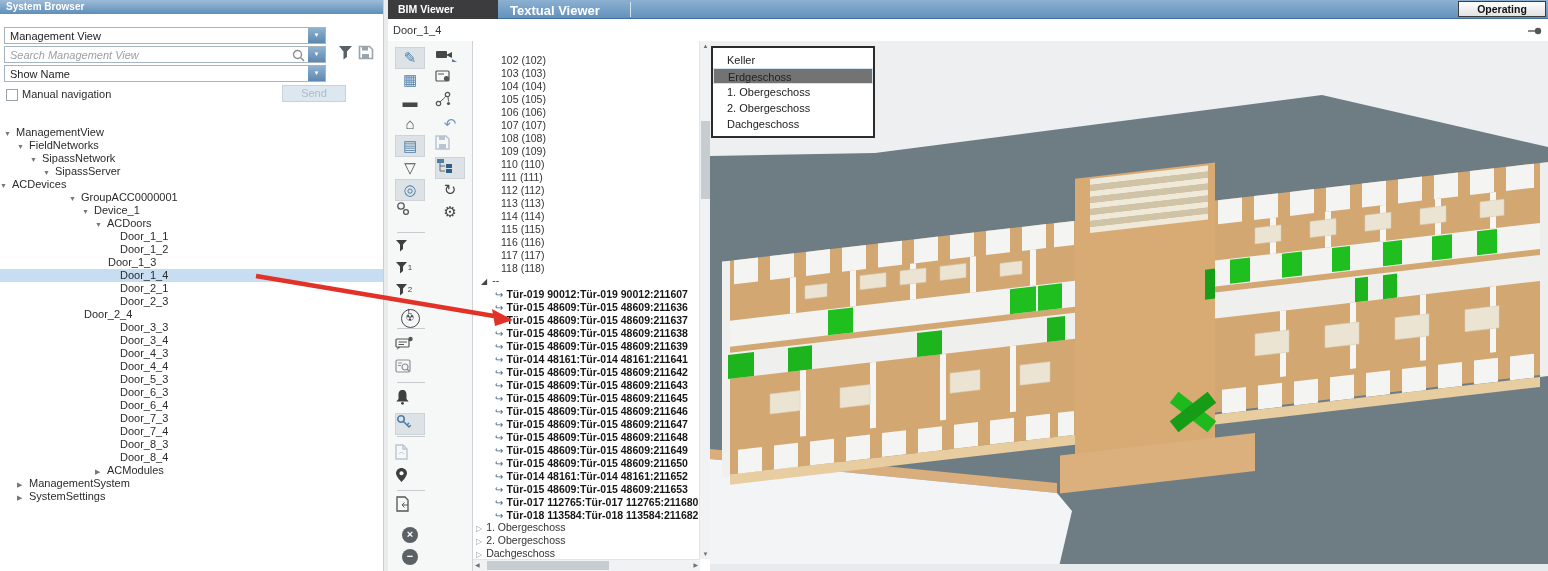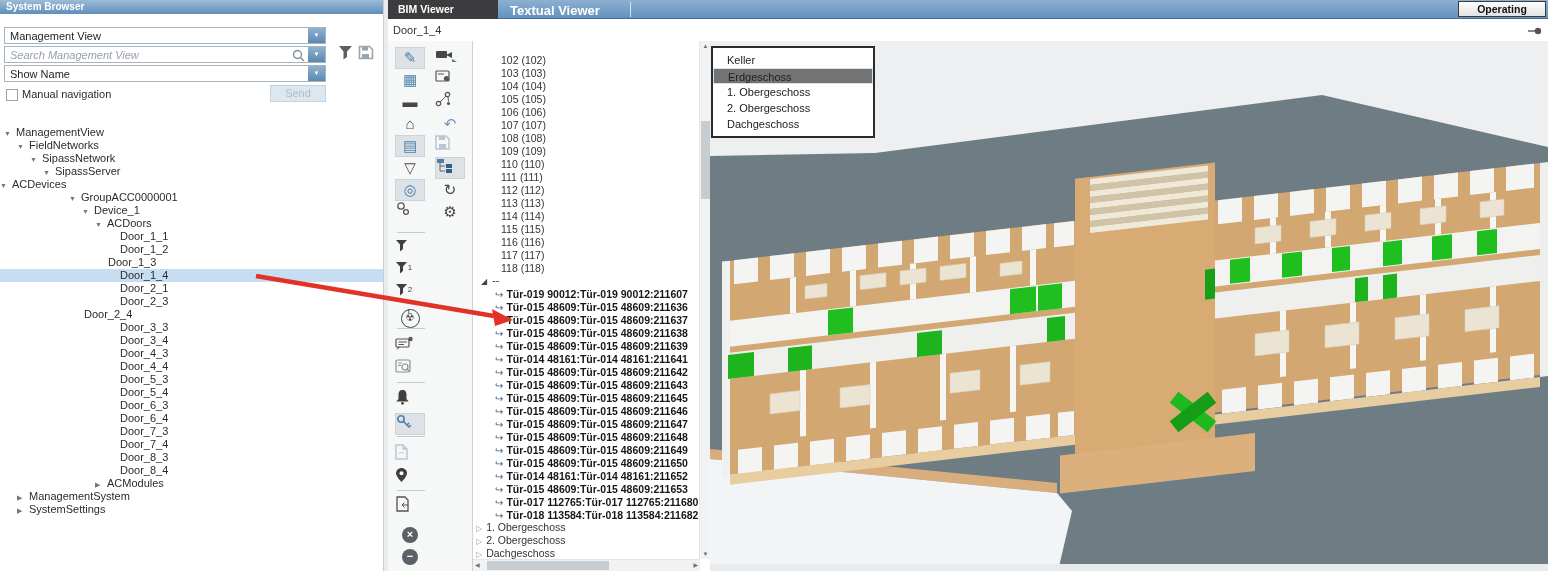--- a/index.html
+++ b/index.html
@@ -10,21 +10,21 @@
   #left{left:0;top:0;width:383px;height:571px;background:#fff;border-right:1px solid #c9ced2}
   #lheader{left:0;top:0;right:0;height:14px;background:linear-gradient(#9dbbd7,#5f8fba);
            color:#fff;font-size:10px;font-weight:bold;padding:1px 0 0 6px;box-sizing:border-box}
   .combo{left:4px;height:17px;width:322px;border:1px solid #a5b4c0;background:#fff;box-sizing:border-box}
   .combo .val{position:absolute;left:5px;top:2px;color:#222;white-space:nowrap}
   .combo .val.ph{color:#9aa0a6;font-style:italic}
   .combo .cbtn{position:absolute;right:0;top:0;width:17px;height:15px;
                background:linear-gradient(#8fb2d0,#5c88b0);color:#fff;font-size:6px;
                text-align:center;line-height:15px}
   .hicon{width:18px;height:16px;text-align:center}
-  #send{left:270px;top:85px;width:56px;height:17px;background:#dde7ef;border:1px solid #c3d3df;
+  #send{left:282px;top:85px;width:64px;height:17px;background:#dde7ef;border:1px solid #c3d3df;
         color:#a9bdcd;text-align:center;line-height:15px;box-sizing:border-box}
   #cb{left:6px;top:89px;width:10px;height:10px;border:1px solid #9aa3a9;background:#fff}
   #cblabel{left:22px;top:88px}
   #stree{left:0;top:126px;right:0;bottom:0;overflow:hidden}
   .trow{height:13px;line-height:13px;white-space:nowrap}
   .trow.selected{background:#c7ddf1}
   .trow .arr{display:inline-block;width:12px;font-size:7px;color:#6f7a80}
   .trow.expanded .arr::before{content:"▼"}
   .trow.collapsed .arr::before{content:"▶"}
   
@@ -156,21 +156,20 @@
       <div class="trow leaf" style="padding-left: 108px;"><span class="arr"></span><span>Door_3_3</span></div>
 
       <div class="trow leaf" style="padding-left: 108px;"><span class="arr"></span><span>Door_3_4</span></div>
 
       <div class="trow leaf" style="padding-left: 108px;"><span class="arr"></span><span>Door_4_3</span></div>
 
       <div class="trow leaf" style="padding-left: 108px;"><span class="arr"></span><span>Door_4_4</span></div>
 
       <div class="trow leaf" style="padding-left: 108px;"><span class="arr"></span><span>Door_5_3</span></div>
 
-      <div class="trow leaf" style="padding-left: 108px;"><span class="arr"></span><span>Door_5_4</span></div>
 
       <div class="trow leaf" style="padding-left: 108px;"><span class="arr"></span><span>Door_6_3</span></div>
 
       <div class="trow leaf" style="padding-left: 108px;"><span class="arr"></span><span>Door_6_4</span></div>
 
       <div class="trow leaf" style="padding-left: 108px;"><span class="arr"></span><span>Door_7_3</span></div>
 
       <div class="trow leaf" style="padding-left: 108px;"><span class="arr"></span><span>Door_7_4</span></div>
 
       <div class="trow leaf" style="padding-left: 108px;"><span class="arr"></span><span>Door_8_3</span></div>

